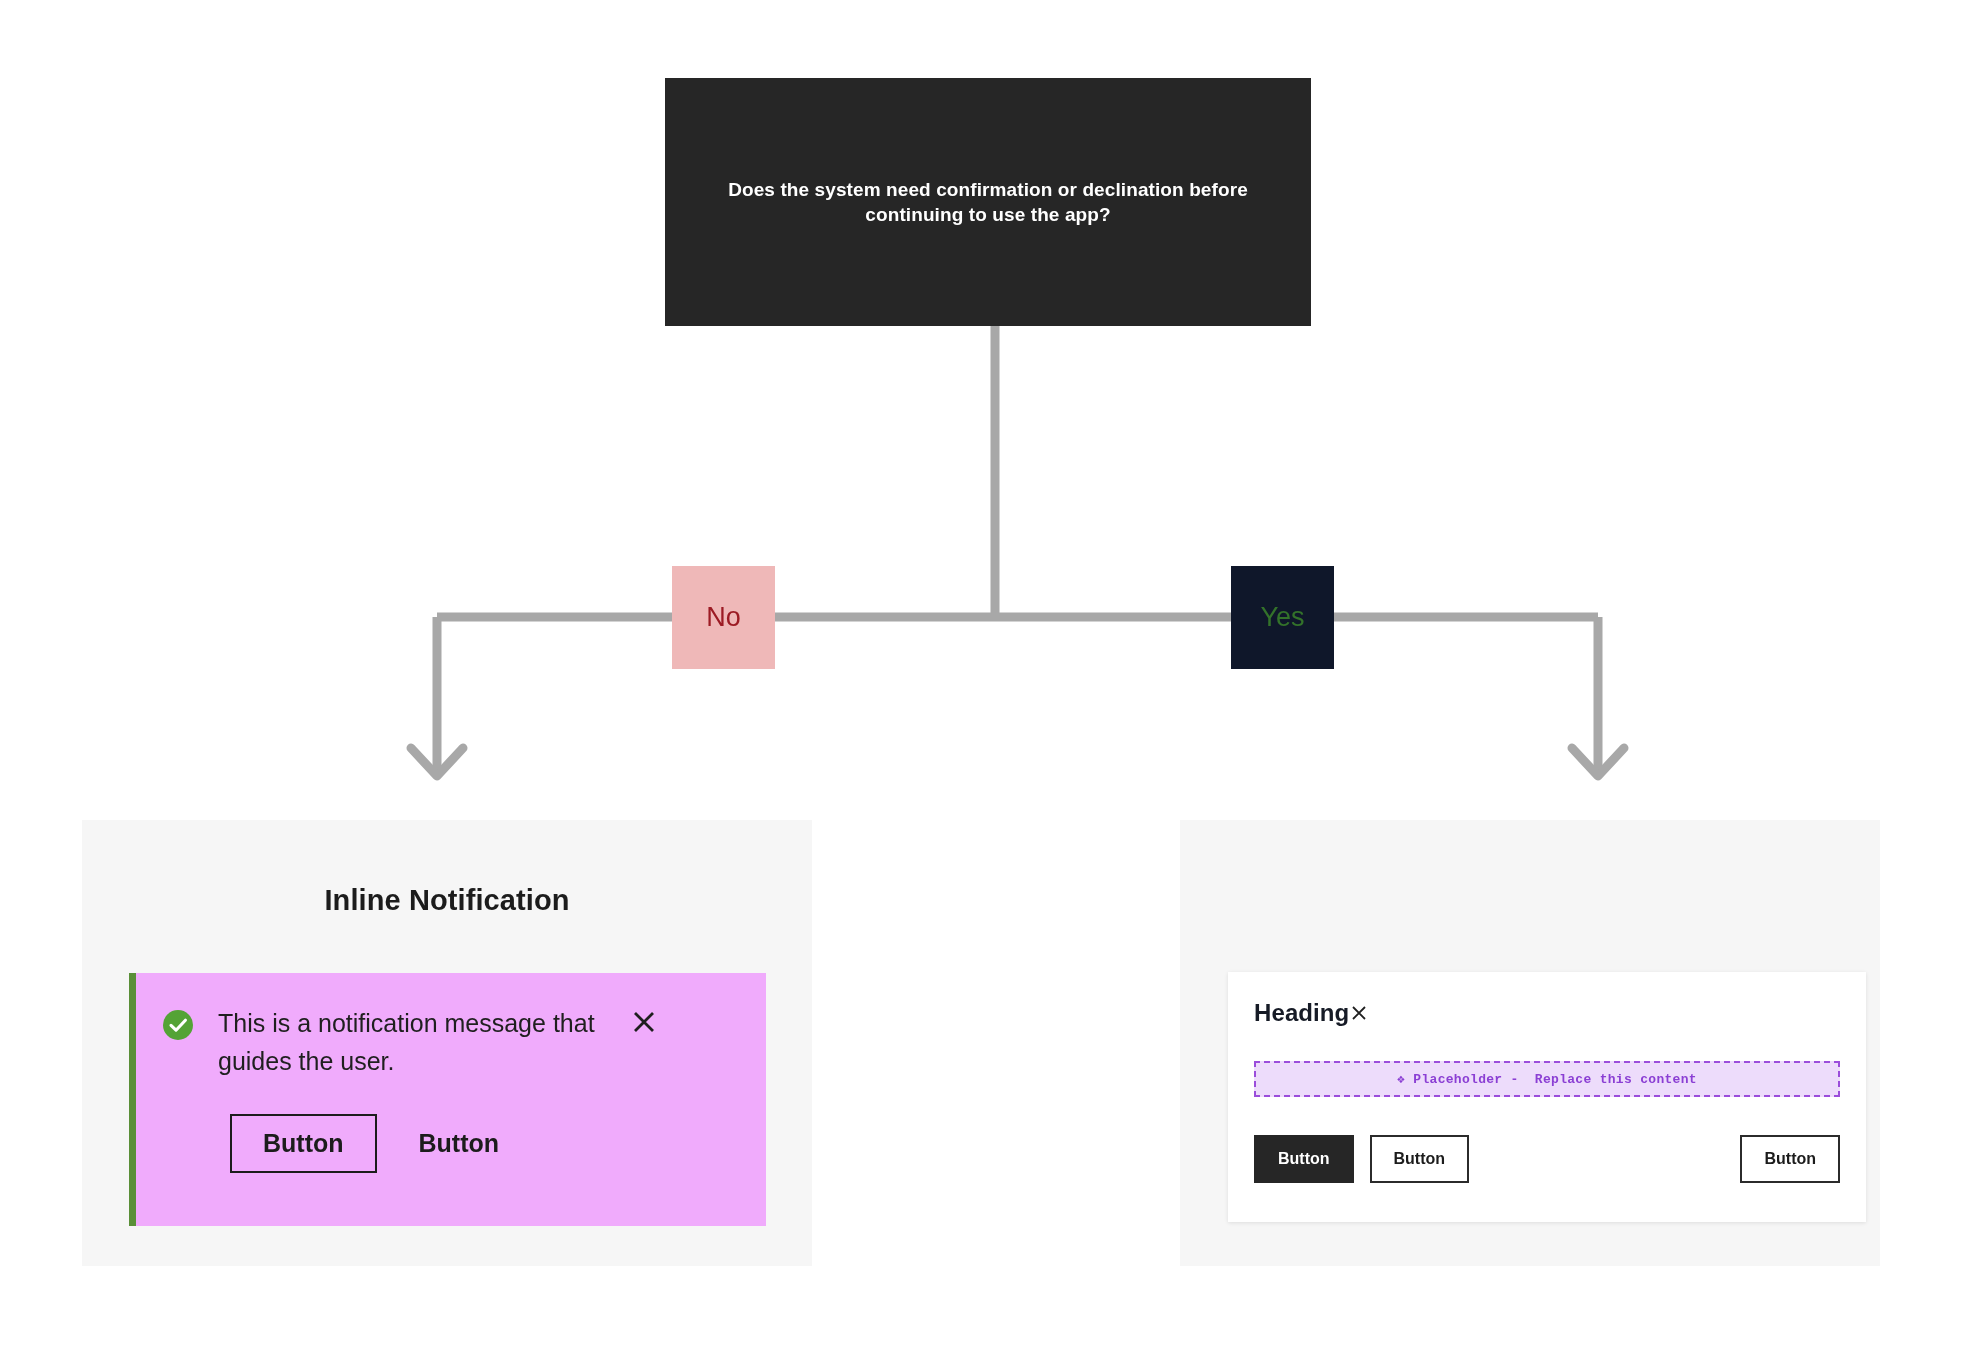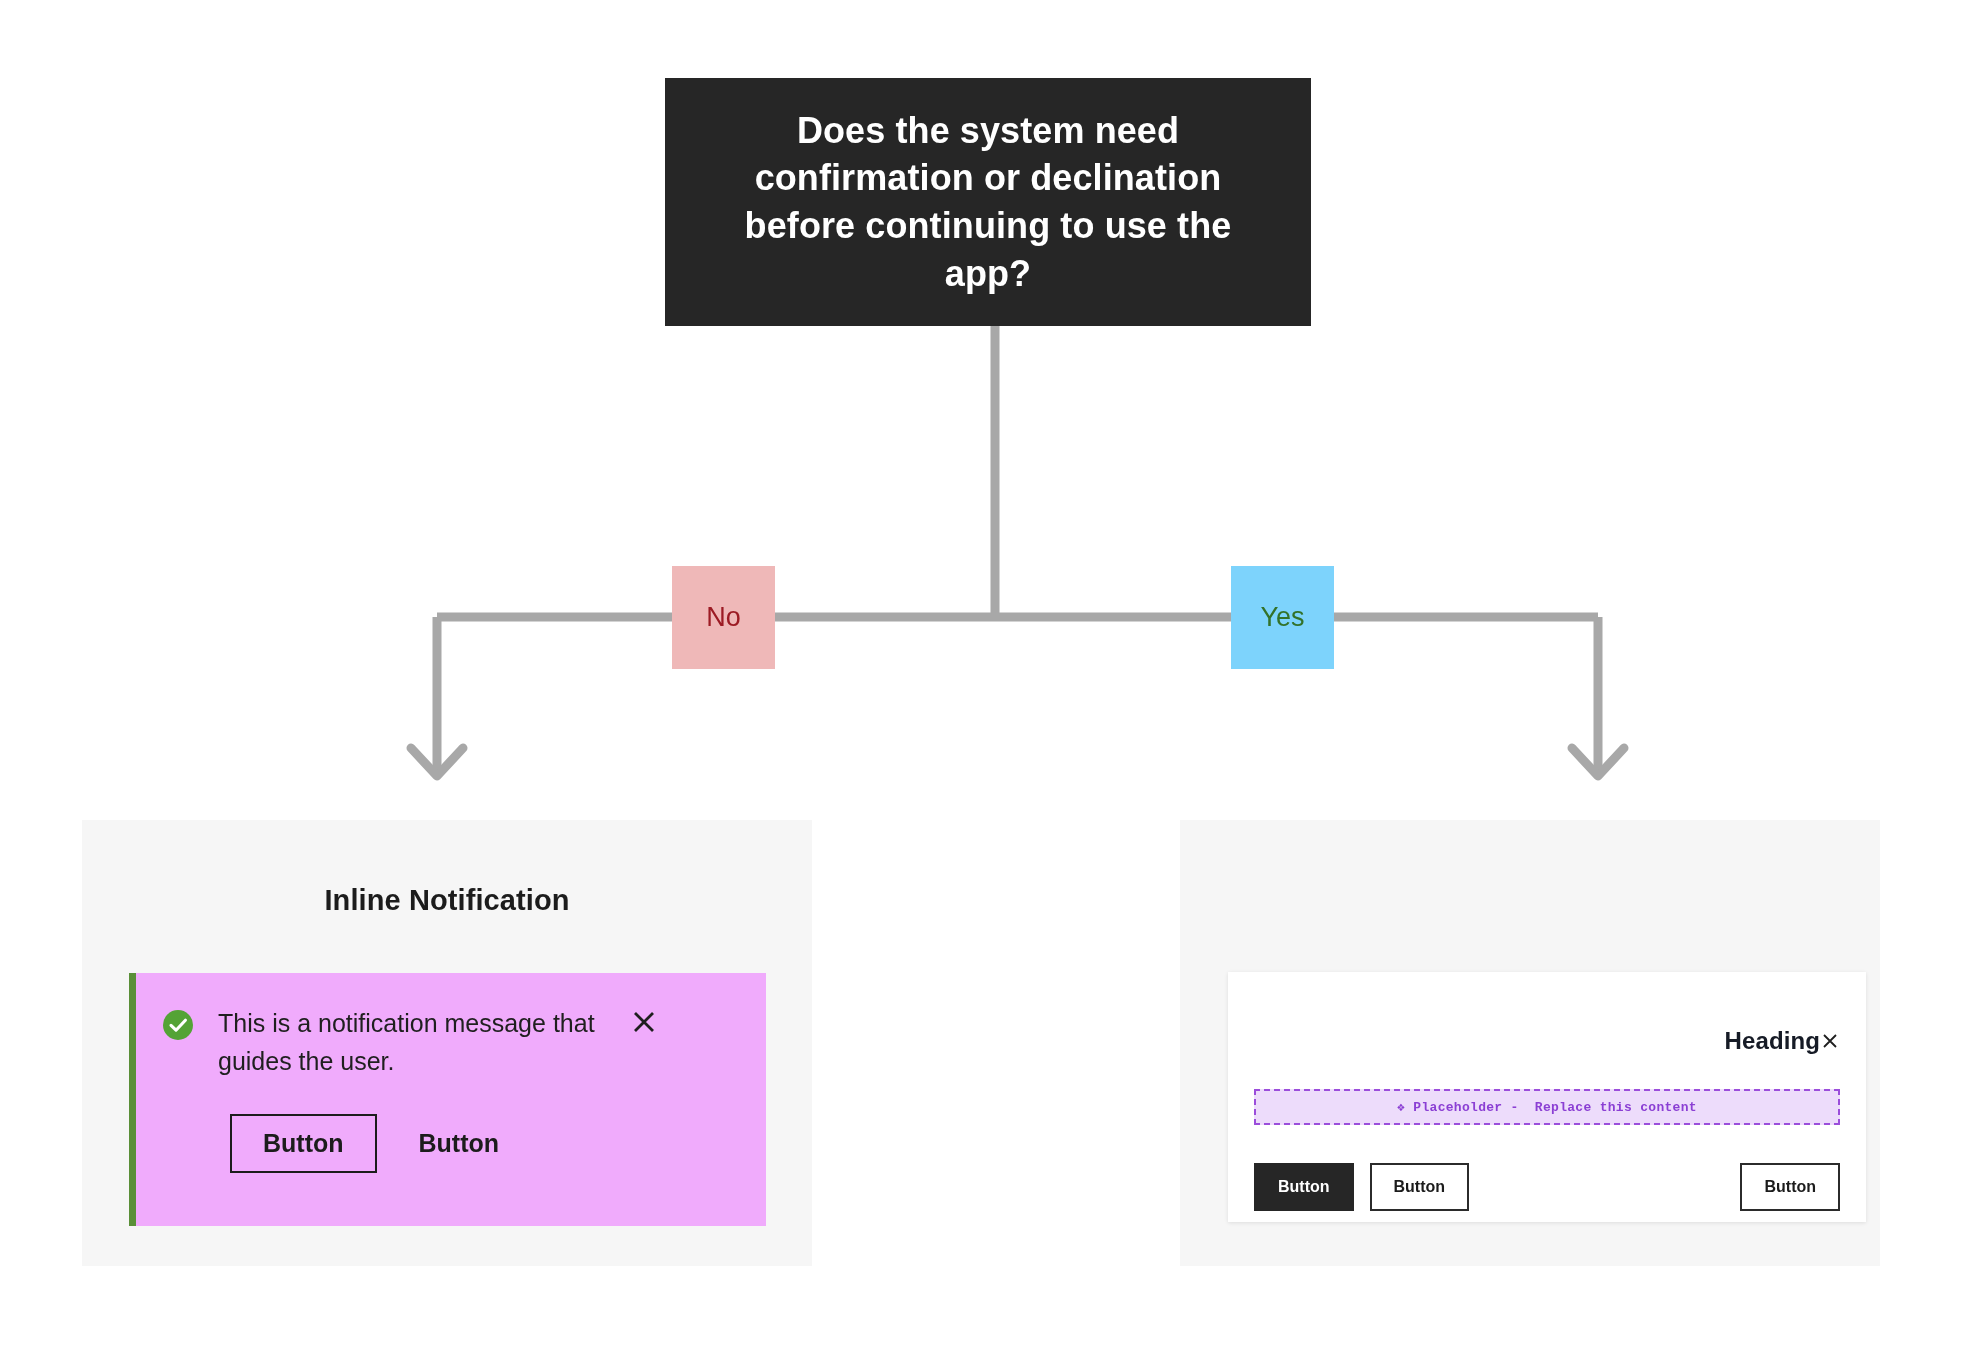--- a/index.html
+++ b/index.html
@@ -39,21 +39,21 @@
     height: 248px;
     background: #262626;
     display: flex;
     align-items: center;
     justify-content: center;
     box-sizing: border-box;
     padding: 0 40px;
   }
   .decision-text {
     color: #ffffff;
-    font-size: 36px;
+    font-size: 19px;
     font-weight: 700;
     line-height: 1.32;
     text-align: center;
     letter-spacing: 0.1px;
   }
 
   
   .branch-label {
     position: absolute;
     width: 103px;
@@ -66,21 +66,21 @@
   }
   .branch-no {
     left: 672px;
     top: 566px;
     background: #efb8b8;
     color: #9c1b24;
   }
   .branch-yes {
     left: 1231px;
     top: 566px;
-    background: #7dd3fc;
+    background: #0f172a;
     color: #33722a;
   }
 
   
   .panel {
     position: absolute;
     background: #f6f6f6;
     box-sizing: border-box;
   }
   #panel-left  { left: 82px;  top: 820px; width: 730px; height: 446px; }
@@ -169,22 +169,21 @@
     width: 638px;
     height: 250px;
     background: #ffffff;
     box-shadow: 0 1px 4px rgba(0,0,0,0.10);
     box-sizing: border-box;
     padding: 27px 26px 0 26px;
   }
   .dialog-header {
     display: flex;
     align-items: flex-start;
-    justify-content: flex-end;
-    margin-top: 28px;
+    justify-content: flex-start;
   }
   .dialog-heading {
     font-size: 24px;
     font-weight: 700;
     color: #161b26;
     letter-spacing: 0.1px;
   }
   .dialog-close {
     cursor: pointer;
     line-height: 0;

